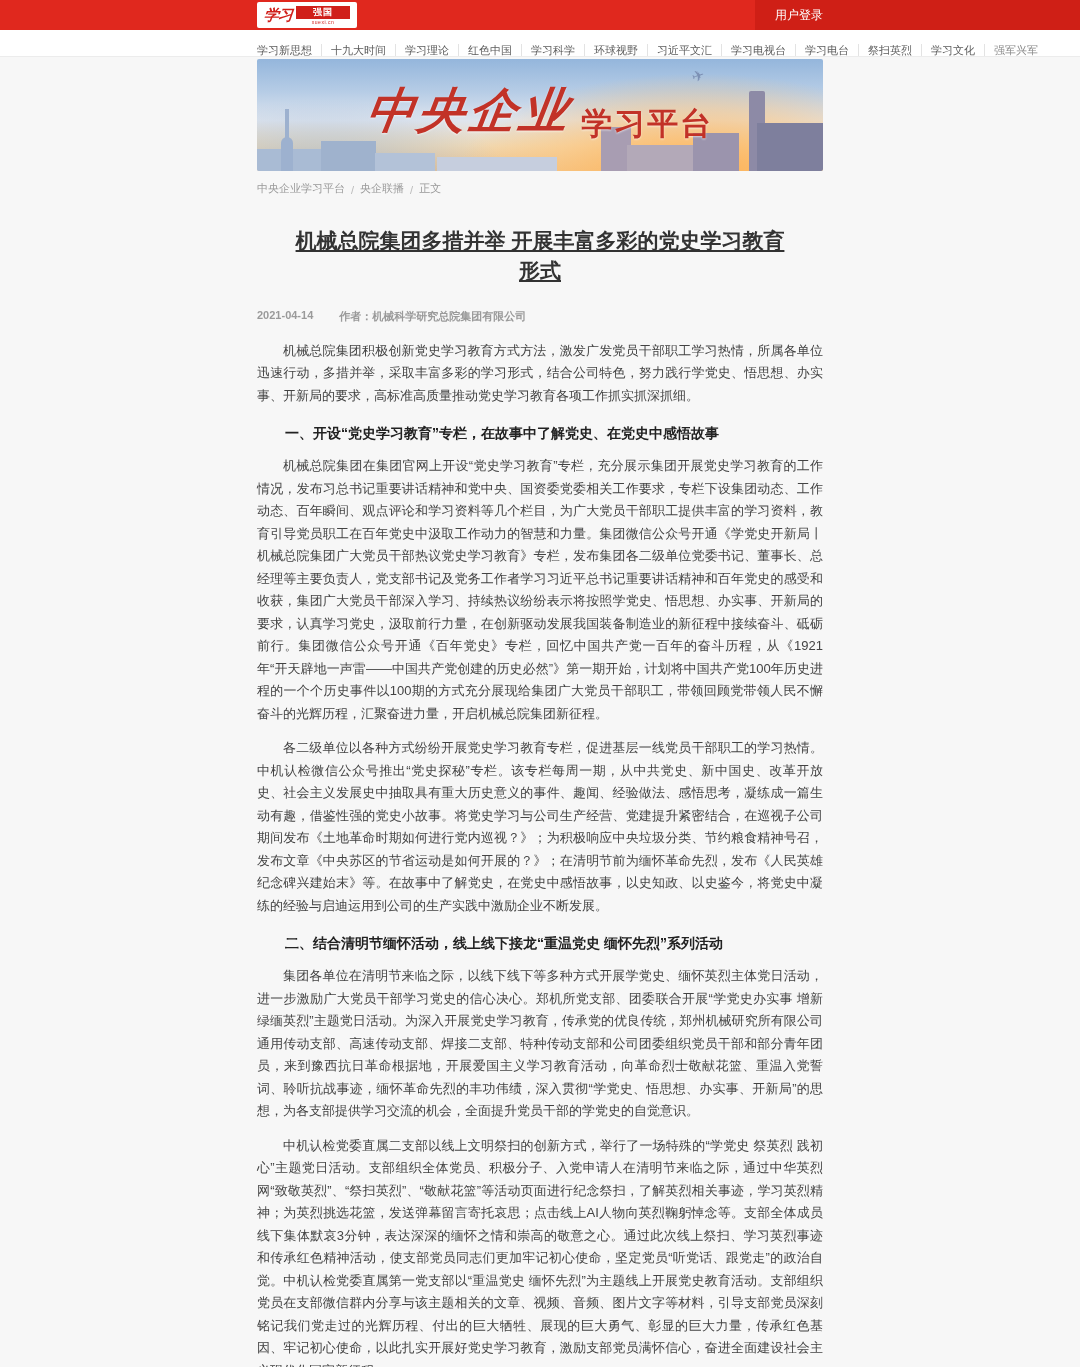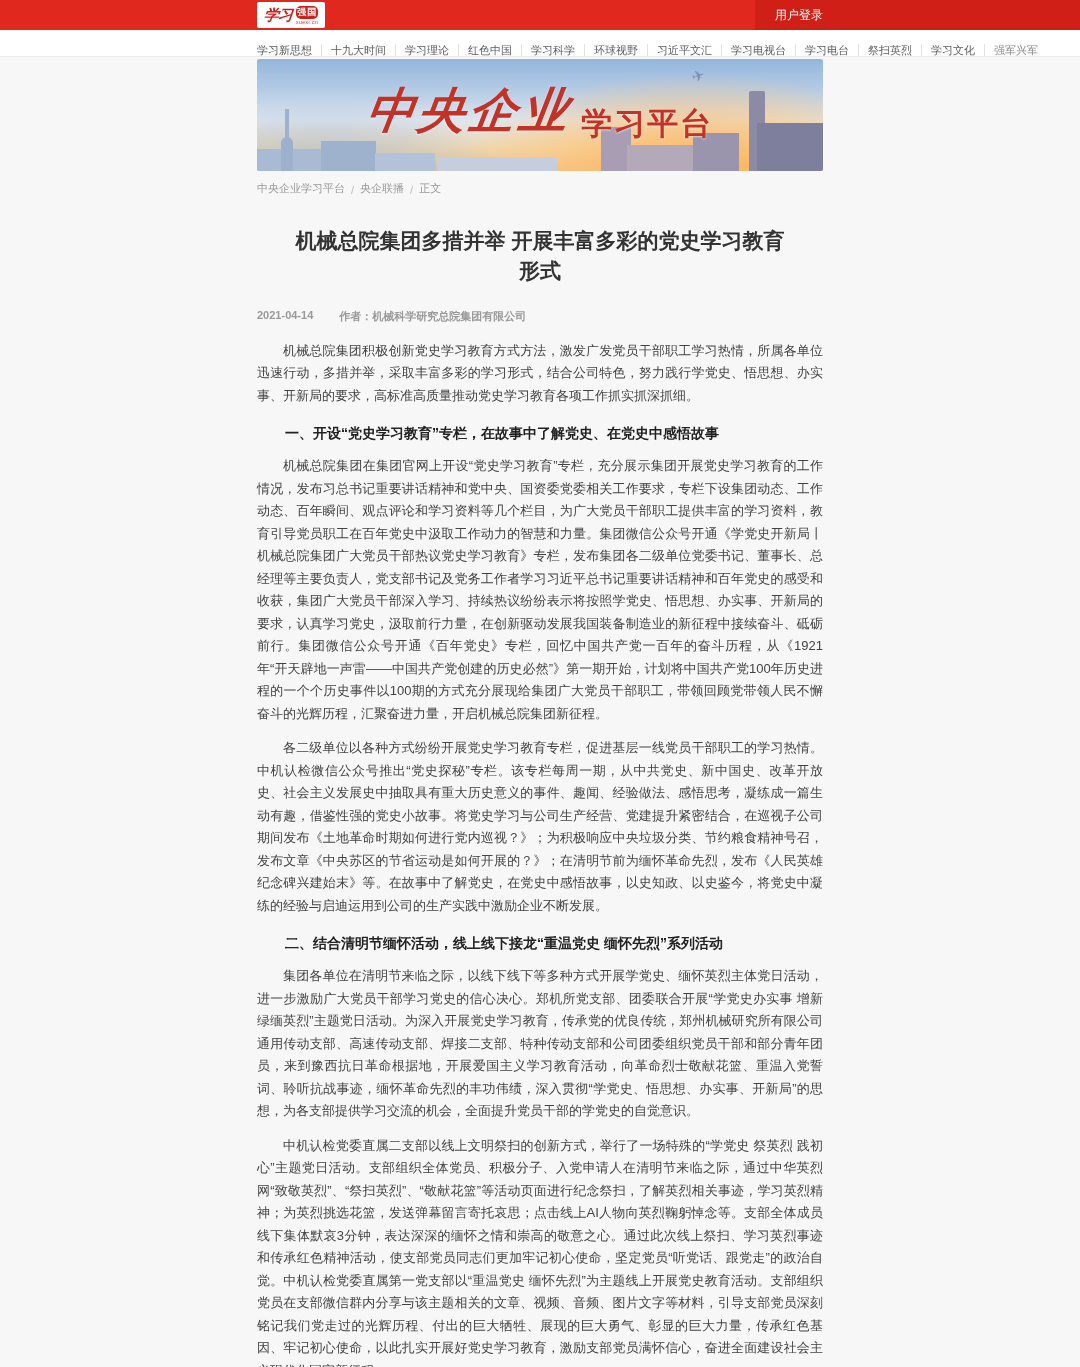--- a/index.html
+++ b/index.html
@@ -16,21 +16,21 @@
   .header { position:relative; height:30px; background:#e0281e; }
   .header-dark { position:absolute; right:0; top:0; height:30px; width:325px; background:#cf1f16; }
   .header-inner { position:relative; width:566px; margin:0 auto; height:30px;
                   display:flex; align-items:center; justify-content:space-between; z-index:2; }
   .logo-box { background:#fff; border-radius:2px; height:26px; padding:2px 7px;
               display:flex; align-items:center; gap:4px; cursor:pointer; }
   .logo-script { color:#d01f1a; font-family:"DejaVu Serif",serif; font-style:italic;
                  font-weight:bold; font-size:15px; letter-spacing:-1px; transform:skewX(-6deg); }
   .logo-badge-wrap { display:flex; flex-direction:column; align-items:center; line-height:1; }
   .logo-badge { background:#d01f1a; color:#fff; font-size:9px; font-weight:bold;
-                padding:2px 1px; border-radius:5px; letter-spacing:1px; }
+                padding:2px 17px; border-radius:0; letter-spacing:1px; }
   .logo-sub { color:#d01f1a; font-size:5px; margin-top:1px; letter-spacing:.5px; }
   .login { color:#ffffff; font-size:12px; cursor:pointer; }
 
   
   .nav { background:#ffffff; border-bottom:1px solid #ececec; }
   .nav-inner { width:566px; margin:0 auto; height:26px; display:flex; align-items:flex-end; }
   .nav-item { font-size:11px; color:#5c5c5c; padding:0 9px; line-height:12px;
               border-right:1px solid #e3e3e3; white-space:nowrap; cursor:pointer; }
   .nav-item:first-child { padding-left:0; }
   .nav-item:last-child { border-right:none; color:#8a8a8a; }
@@ -67,21 +67,21 @@
 
   
   .breadcrumb { margin-top:10px; font-size:11px; color:#999; display:flex; gap:6px; align-items:flex-end; }
   .crumb { color:#999; cursor:pointer; }
   .crumb.current { cursor:default; }
   .crumb-sep { color:#bbb; }
 
   
   .article { background:transparent; padding-bottom:56px; }
   .article-title { margin:30px 36px 16px; text-align:center; font-size:21px; font-weight:bold;
-                   color:#333; line-height:1.45; }
+                   color:#333; line-height:1.45;text-decoration:underline; }
   .article-meta { margin:22px 0 16px; font-size:11px; color:#9a9a9a; display:flex; gap:26px;font-weight:bold; }
   .article-body p { margin:12px 0 10px; font-size:13px; line-height:22.5px; color:#434343;
                     text-align:justify; text-indent:2em; }
   .article-body h3 { margin:16px 0 12px; font-size:14px; font-weight:bold; color:#222;
                      text-indent:2em; line-height:20px; }
 </style>
 </head>
 <body>
 
 <div class="header">

